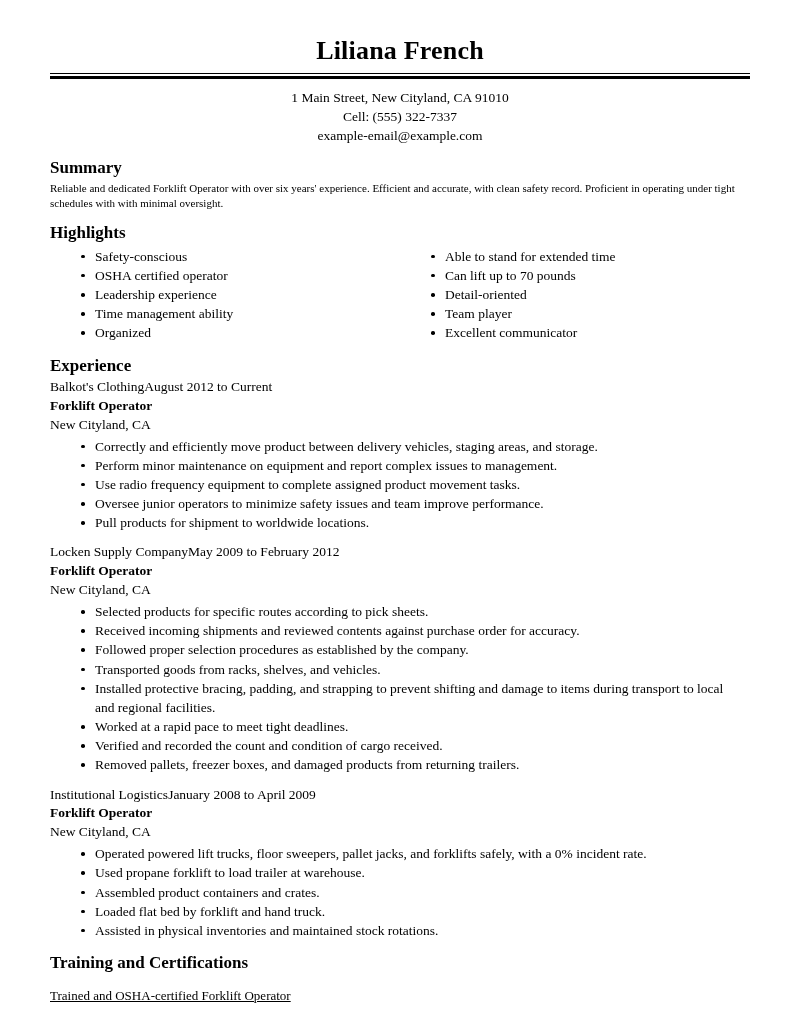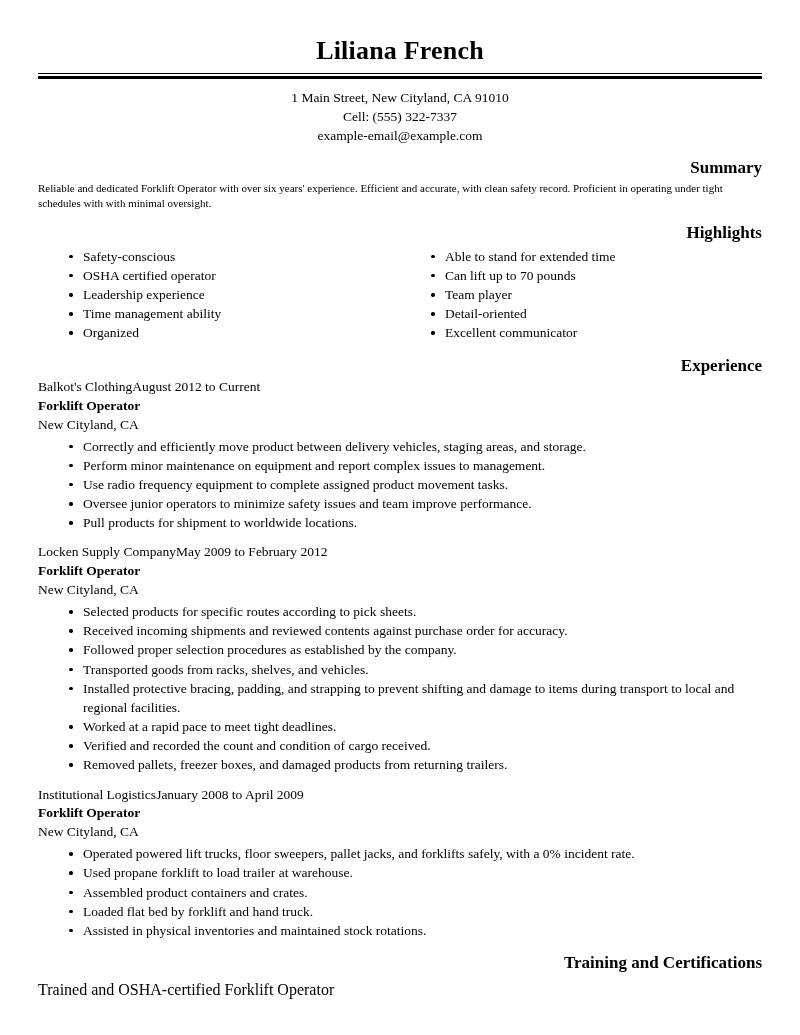--- a/index.html
+++ b/index.html
@@ -13,21 +13,21 @@
     font-family: "Liberation Serif", "DejaVu Serif", serif;
     color: #000000;
     overflow: hidden;
   }
   .page {
     position: relative;
     width: 800px;
     height: 1035px;
     background: #ffffff;
     box-sizing: border-box;
-    padding: 0 38px;
+    padding: 0 50px;
   }
 
   
   .name {
     text-align: center;
     font-size: 26px;
     font-weight: bold;
     letter-spacing: 0.2px;
     padding-top: 36px;
     line-height: 1.15;
@@ -54,21 +54,20 @@
     line-height: 1.42;
   }
 
   
   .section-heading {
     font-size: 17px;
     font-weight: bold;
     margin-top: 13px;
     margin-bottom: 2px;
     line-height: 1.2;
-    text-align: right;
   }
 
   .body-text {
     font-size: 11px;
     line-height: 1.35;
   }
 
   
   .highlights-cols {
     display: flex;
@@ -141,23 +140,24 @@
     position: absolute;
     left: 31px;
     top: 8px;
     width: 3.5px;
     height: 3.5px;
     background: #000;
     border-radius: 50%;
   }
 
   .training-text {
-    font-size: 16px;
-    line-height: 1.4;
-    margin-top: 6px;
+    font-size: 13px;
+    line-height: 1.4;
+    margin-top: 14px;
+    text-decoration: underline;
   }
 </style>
 </head>
 <body>
 
 <div class="page">
 
   <div>
     <div class="name">Liliana French</div>
 
@@ -188,22 +188,22 @@
           <li>OSHA certified operator</li>
           <li>Leadership experience</li>
           <li>Time management ability</li>
           <li>Organized</li>
         </ul>
       </div>
       <div class="highlights-col">
         <ul class="bullets">
           <li>Able to stand for extended time</li>
           <li>Can lift up to 70 pounds</li>
+          <li>Detail-oriented</li>
           <li>Team player</li>
-          <li>Detail-oriented</li>
           <li>Excellent communicator</li>
         </ul>
       </div>
     </div>
   </div>
 
   <div>
     <div class="section-heading">Experience</div>
 
     <div class="job">

